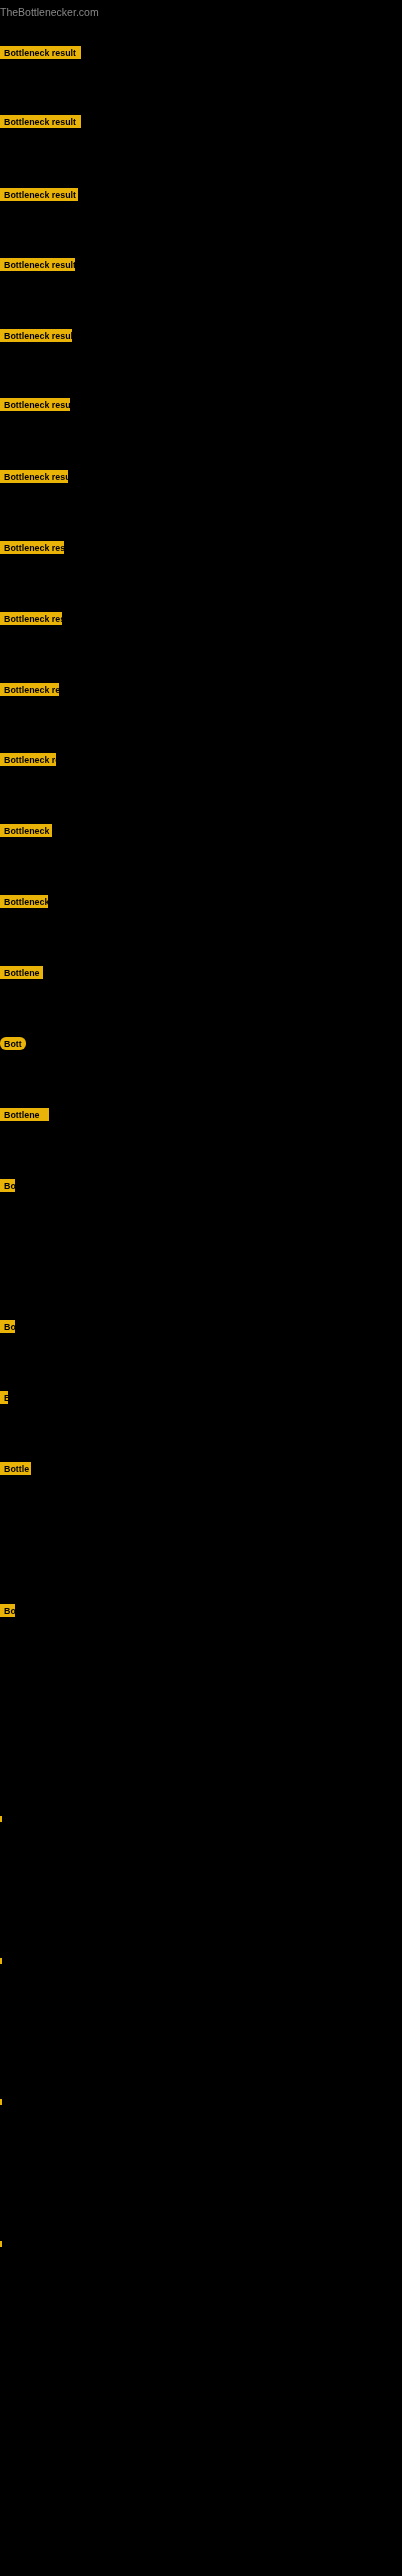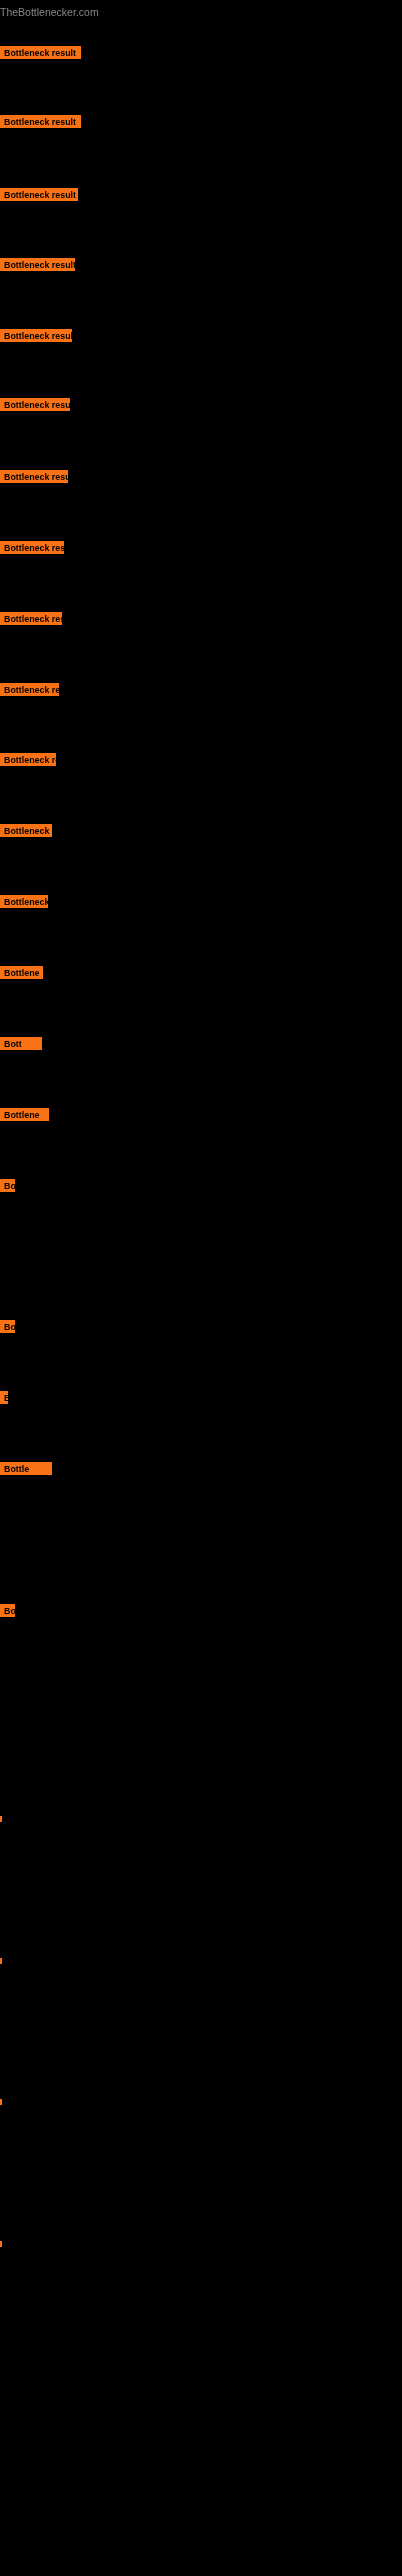--- a/index.html
+++ b/index.html
@@ -21,21 +21,21 @@
       position: absolute;
       top: 6.4px;
       left: 0;
       right: 0;
       color: #888888;
       font-size: 10.5px;
     }
 
     .bottleneck-badge {
       position: absolute;
-      background-color: #f97316;
+      background-color: #eab308;
       color: #000000;
       font-size: 8.9px;
       font-weight: bold;
       padding: 1.6px 4px;
       white-space: nowrap;
       overflow: hidden;
       left: 0;
     }
   </style>
 </head>
@@ -64,31 +64,31 @@
 <div class="bottleneck-badge" style="top:683px; width:59px; font-size:8.9px; overflow:hidden;">Bottleneck resul</div>
 
 <div class="bottleneck-badge" style="top:753px; width:56px; font-size:8.9px; overflow:hidden;">Bottleneck resu</div>
 
 <div class="bottleneck-badge" style="top:824px; width:52px; font-size:8.9px; overflow:hidden;">Bottleneck res</div>
 
 <div class="bottleneck-badge" style="top:895px; width:48px; font-size:8.9px; overflow:hidden;">Bottleneck re</div>
 
 <div class="bottleneck-badge" style="top:966px; width:43px; font-size:8.9px; overflow:hidden;">Bottlene</div>
 
-<div class="bottleneck-badge" style="top:1037px; width:42px; font-size:8.9px; overflow:hidden;">Bott</div>
+<div class="bottleneck-badge" style="top:1037px; width:26px; font-size:8.9px; overflow:hidden;border-radius:6px;">Bott</div>
 
 <div class="bottleneck-badge" style="top:1108px; width:49px; font-size:8.9px; overflow:hidden;">Bottlene</div>
 
 <div class="bottleneck-badge" style="top:1179px; width:14.5px; font-size:8.9px; overflow:hidden;">Bo</div>
 
 <div class="bottleneck-badge" style="top:1320px; width:14.5px; font-size:8.9px; overflow:hidden;">Bo</div>
 
 <div class="bottleneck-badge" style="top:1391px; width:8px; font-size:8.9px; overflow:hidden;">B</div>
 
-<div class="bottleneck-badge" style="top:1462px; width:52px; font-size:8.9px; overflow:hidden;">Bottle</div>
+<div class="bottleneck-badge" style="top:1462px; width:31px; font-size:8.9px; overflow:hidden;">Bottle</div>
 
 <div class="bottleneck-badge" style="top:1604px; width:14.5px; font-size:8.9px; overflow:hidden;">Bo</div>
 
 <div class="bottleneck-badge" style="top:1816px; width:1.6px; height:6.4px; font-size:0; padding:0;"></div>
 
 <div class="bottleneck-badge" style="top:1958px; width:1.6px; height:6.4px; font-size:0; padding:0;"></div>
 
 <div class="bottleneck-badge" style="top:2099px; width:1.6px; height:6.4px; font-size:0; padding:0;"></div>
 
 <div class="bottleneck-badge" style="top:2241px; width:1.6px; height:6.4px; font-size:0; padding:0;"></div>

